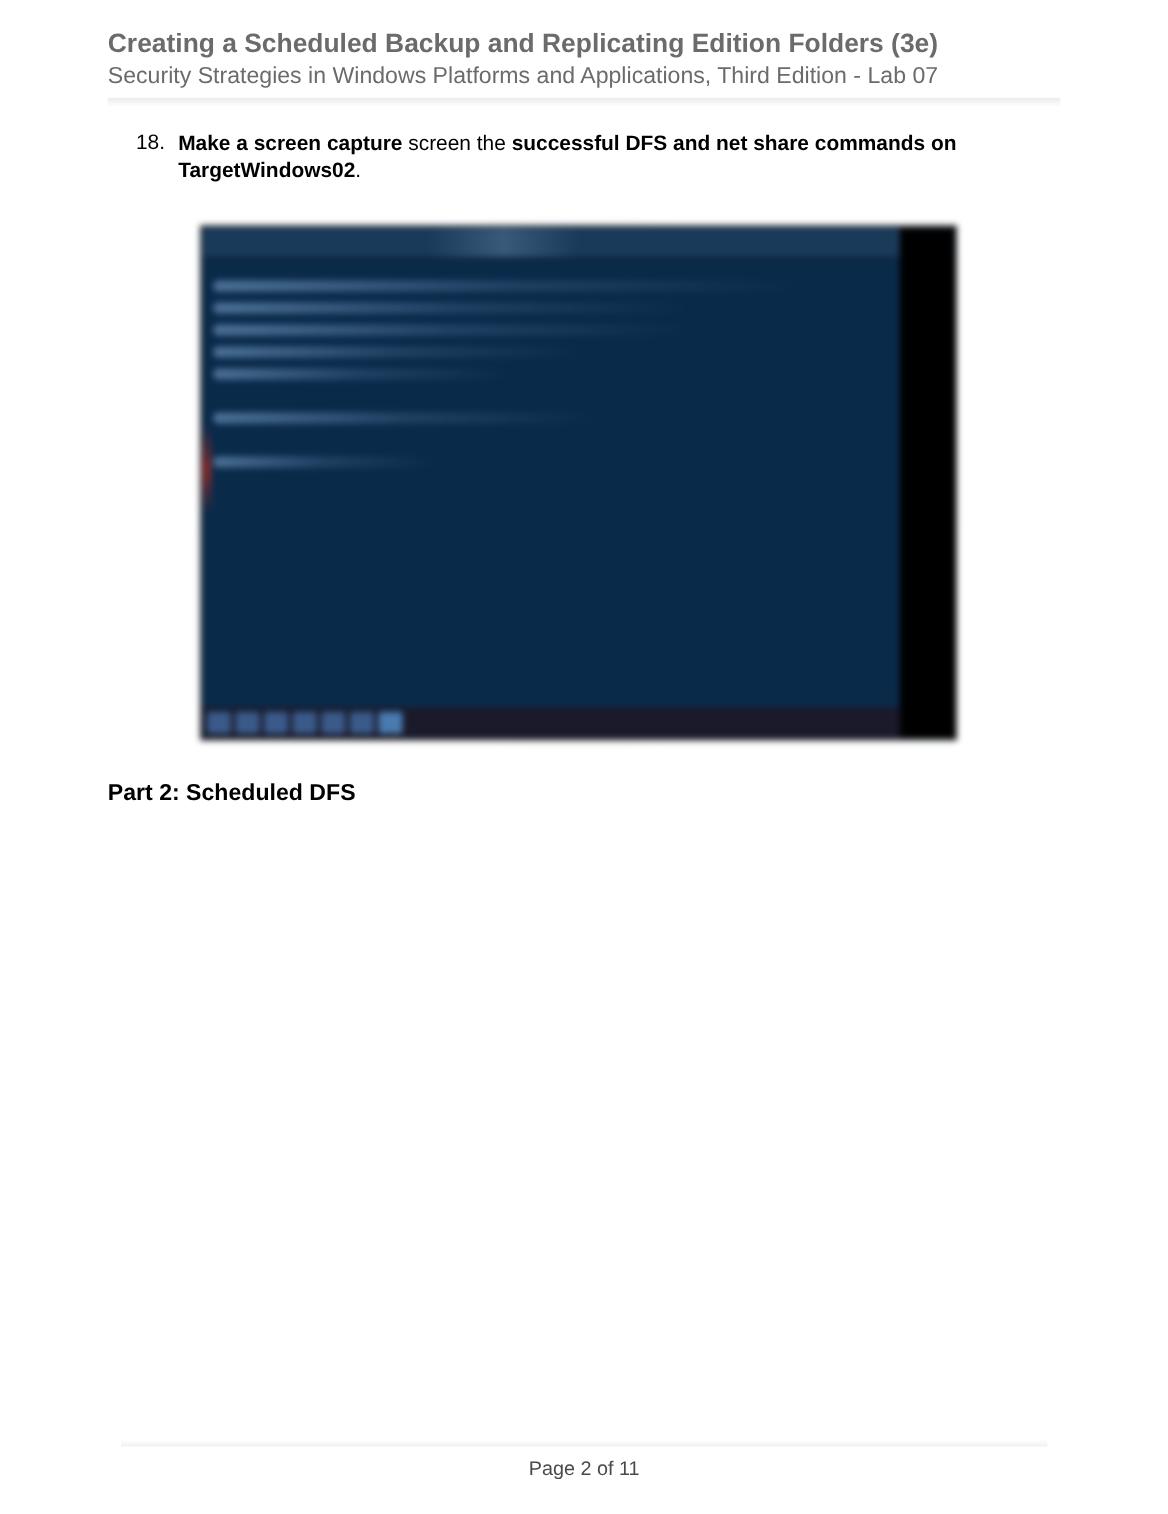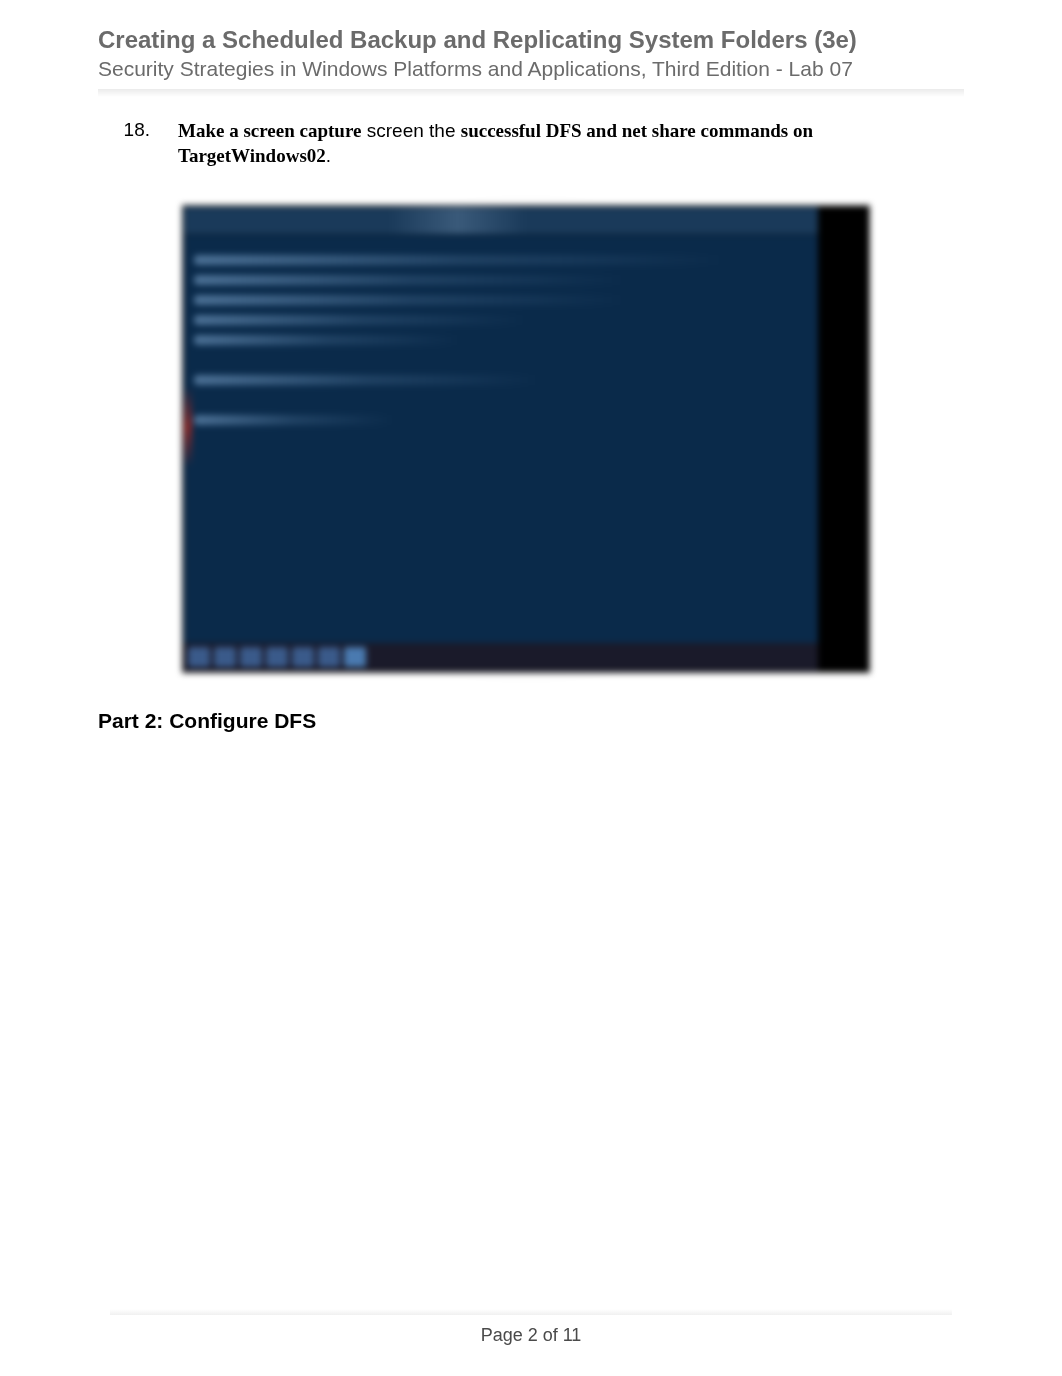--- a/index.html
+++ b/index.html
@@ -36,38 +36,36 @@
     .header-divider {
       height: 8px;
       background: linear-gradient(to bottom, rgba(0,0,0,0.08), rgba(0,0,0,0));
       margin-top: 4px;
       margin-bottom: 22px;
     }
     .instruction-block {
       display: flex;
       margin-left: 24px;
       margin-bottom: 30px;
-      gap: 16px;
     }
     .instruction-number {
       font-size: 19px;
       color: #000;
       min-width: 40px;
       text-align: right;
       padding-right: 12px;
     }
     .instruction-text {
       font-size: 19px;
       color: #000;
       line-height: 1.3;
       flex: 1;
     }
     .instruction-text strong {
       font-weight: bold;
-      font-family: Liberation Serif, serif;
     }
     .screenshot-placeholder {
       margin: 0 auto;
       width: 700px;
       height: 480px;
       position: relative;
       margin-left: 78px;
     }
     .screenshot-shadow {
       position: absolute;
@@ -162,21 +160,21 @@
       text-align: center;
       font-size: 18px;
       color: #4a4a4a;
     }
   </style>
 </head>
 <body>
 
 <div class="page-container">
   <div class="header">
-    <div class="title">Creating a Scheduled Backup and Replicating System Folders (3e)</div>
+    <div class="title">Creating a Scheduled Backup and Replicating Edition Folders (3e)</div>
     <div class="subtitle">Security Strategies in Windows Platforms and Applications, Third Edition - Lab 07</div>
   </div>
   <div class="header-divider"></div>
 
   <div class="instruction-block">
     <div class="instruction-number">18.</div>
     <div class="instruction-text">
       <strong>Make a screen capture</strong><span> screen the </span><strong>successful DFS and net share commands on TargetWindows02</strong><span>.</span>
     </div>
   </div>
@@ -201,19 +199,19 @@
         <div class="taskbar-icon"></div>
         <div class="taskbar-icon"></div>
         <div class="taskbar-icon"></div>
         <div class="taskbar-icon"></div>
         <div class="taskbar-icon"></div>
         <div class="taskbar-icon active"></div>
       </div>
     </div>
   </div>
 
-  <div class="part-heading">Part 2: Configure DFS</div>
+  <div class="part-heading">Part 2: Scheduled DFS</div>
 
   <div class="footer">
     <div class="footer-divider"></div>
     <div class="page-number">Page 2 of 11</div>
   </div>
 </div>
 
 </body></html>

